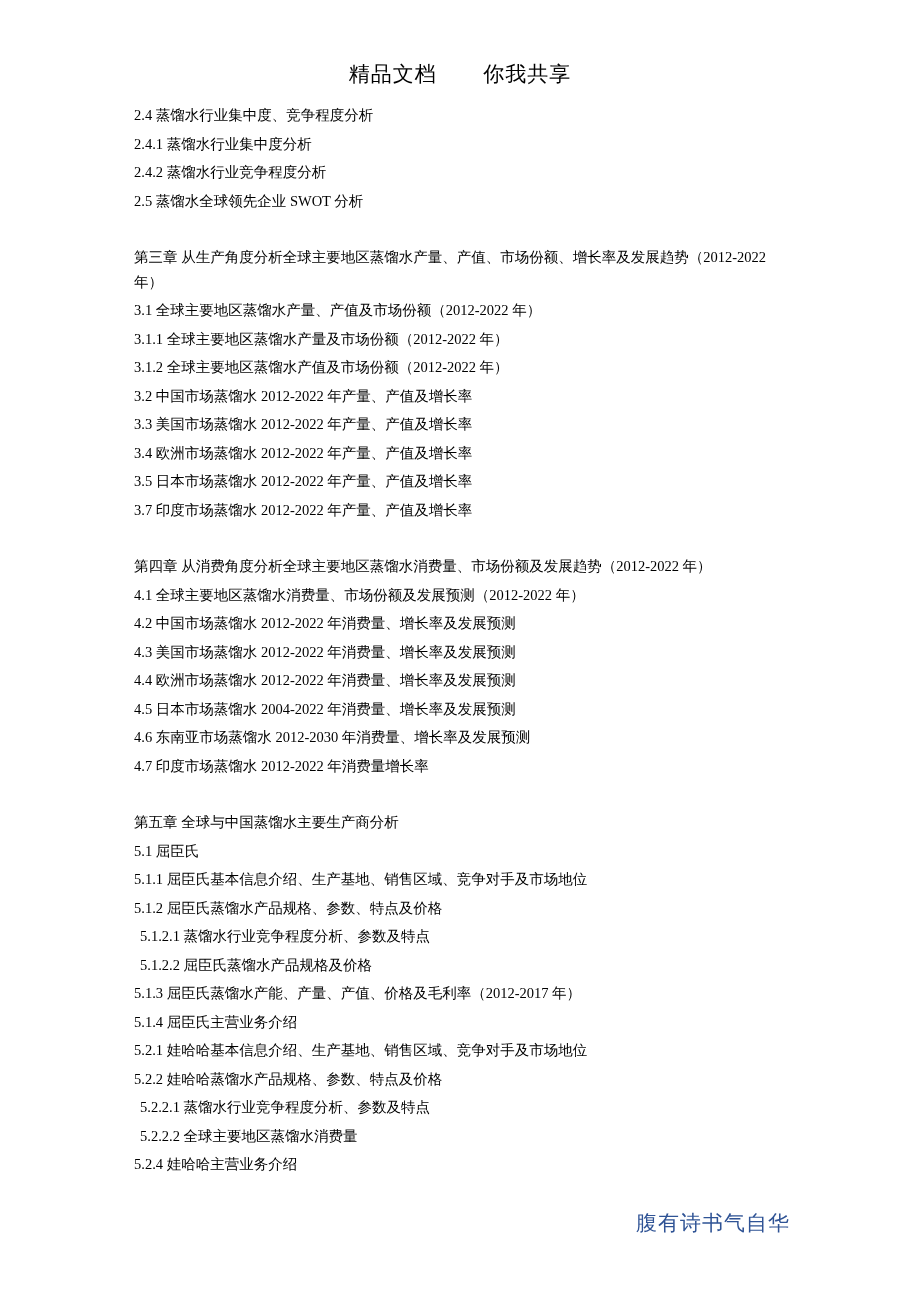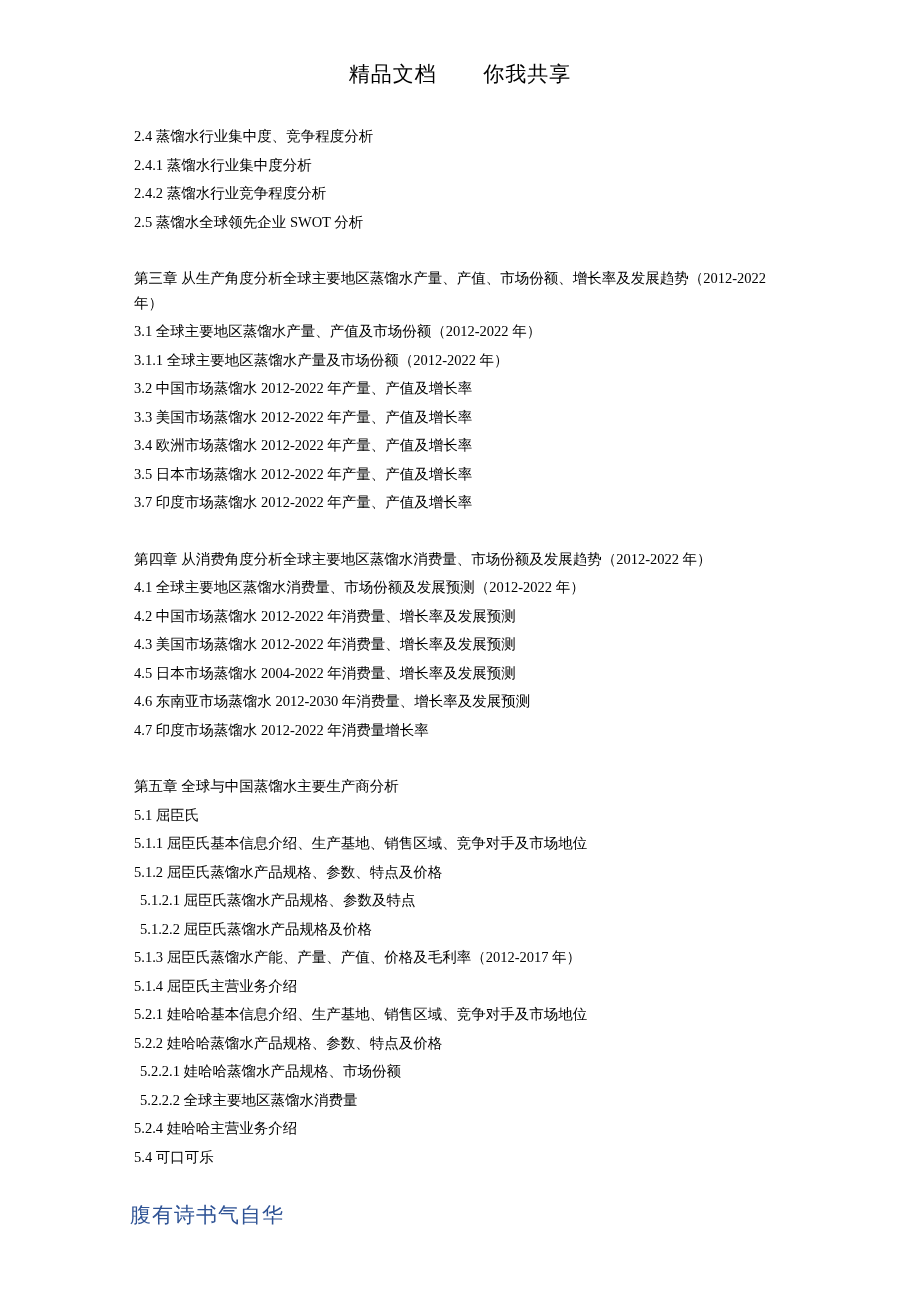--- a/index.html
+++ b/index.html
@@ -9,21 +9,21 @@
     font-family: "SimSun", "宋体", serif;
     width: 920px;
   }
   .page {
     padding: 60px 130px 40px 130px;
     box-sizing: border-box;
   }
   .header {
     text-align: center;
     font-size: 21px;
-    margin-bottom: 36px;
+    margin-bottom: 15px;
     color: #000;
     letter-spacing: 1px;
   }
   .header .gap {
     display: inline-block;
     width: 34px;
   }
   .content {
     font-size: 14.5px;
     line-height: 24.5px;
@@ -33,21 +33,21 @@
     margin: 4px;
     white-space: pre-wrap;
   }
   .blank {
     height: 24px;
   }
   .indent-1 {
     padding-left: 6px;
   }
   .footer {
-    text-align: left;
+    text-align: right;
     font-size: 21px;
     color: #2f5395;
     margin-top: 32px;
     letter-spacing: 1px;
   }
 </style>
 </head>
 <body>
 
 <div class="page">
@@ -59,44 +59,45 @@
 
   <div class="content" id="toc-content">
       <p>2.4 蒸馏水行业集中度、竞争程度分析</p>
       <p>2.4.1 蒸馏水行业集中度分析</p>
       <p>2.4.2 蒸馏水行业竞争程度分析</p>
       <p>2.5 蒸馏水全球领先企业 SWOT 分析</p>
       <div class="blank"></div>
       <p>第三章 从生产角度分析全球主要地区蒸馏水产量、产值、市场份额、增长率及发展趋势（2012-2022 年）</p>
       <p>3.1 全球主要地区蒸馏水产量、产值及市场份额（2012-2022 年）</p>
       <p>3.1.1 全球主要地区蒸馏水产量及市场份额（2012-2022 年）</p>
+      <p>3.1.2 全球主要地区蒸馏水产值及市场份额（2012-2022 年）</p>
       <p>3.2 中国市场蒸馏水 2012-2022 年产量、产值及增长率</p>
       <p>3.3 美国市场蒸馏水 2012-2022 年产量、产值及增长率</p>
       <p>3.4 欧洲市场蒸馏水 2012-2022 年产量、产值及增长率</p>
       <p>3.5 日本市场蒸馏水 2012-2022 年产量、产值及增长率</p>
       <p>3.7 印度市场蒸馏水 2012-2022 年产量、产值及增长率</p>
       <div class="blank"></div>
       <p>第四章 从消费角度分析全球主要地区蒸馏水消费量、市场份额及发展趋势（2012-2022 年）</p>
       <p>4.1 全球主要地区蒸馏水消费量、市场份额及发展预测（2012-2022 年）</p>
       <p>4.2 中国市场蒸馏水 2012-2022 年消费量、增长率及发展预测</p>
       <p>4.3 美国市场蒸馏水 2012-2022 年消费量、增长率及发展预测</p>
+      <p>4.4 欧洲市场蒸馏水 2012-2022 年消费量、增长率及发展预测</p>
       <p>4.5 日本市场蒸馏水 2004-2022 年消费量、增长率及发展预测</p>
       <p>4.6 东南亚市场蒸馏水 2012-2030 年消费量、增长率及发展预测</p>
       <p>4.7 印度市场蒸馏水 2012-2022 年消费量增长率</p>
       <div class="blank"></div>
       <p>第五章 全球与中国蒸馏水主要生产商分析</p>
       <p>5.1 屈臣氏</p>
       <p>5.1.1 屈臣氏基本信息介绍、生产基地、销售区域、竞争对手及市场地位</p>
       <p>5.1.2 屈臣氏蒸馏水产品规格、参数、特点及价格</p>
-      <p class="indent-1">5.1.2.1 屈臣氏蒸馏水产品规格、参数及特点</p>
+      <p class="indent-1">5.1.2.1 蒸馏水行业竞争程度分析、参数及特点</p>
       <p class="indent-1">5.1.2.2 屈臣氏蒸馏水产品规格及价格</p>
       <p>5.1.3 屈臣氏蒸馏水产能、产量、产值、价格及毛利率（2012-2017 年）</p>
       <p>5.1.4 屈臣氏主营业务介绍</p>
       <p>5.2.1 娃哈哈基本信息介绍、生产基地、销售区域、竞争对手及市场地位</p>
       <p>5.2.2 娃哈哈蒸馏水产品规格、参数、特点及价格</p>
-      <p class="indent-1">5.2.2.1 娃哈哈蒸馏水产品规格、市场份额</p>
+      <p class="indent-1">5.2.2.1 蒸馏水行业竞争程度分析、参数及特点</p>
       <p class="indent-1">5.2.2.2 全球主要地区蒸馏水消费量</p>
       <p>5.2.4 娃哈哈主营业务介绍</p>
-      <p>5.4 可口可乐</p>
     </div>
 
   <div class="footer">腹有诗书气自华</div>
 </div>
 
 </body></html>

